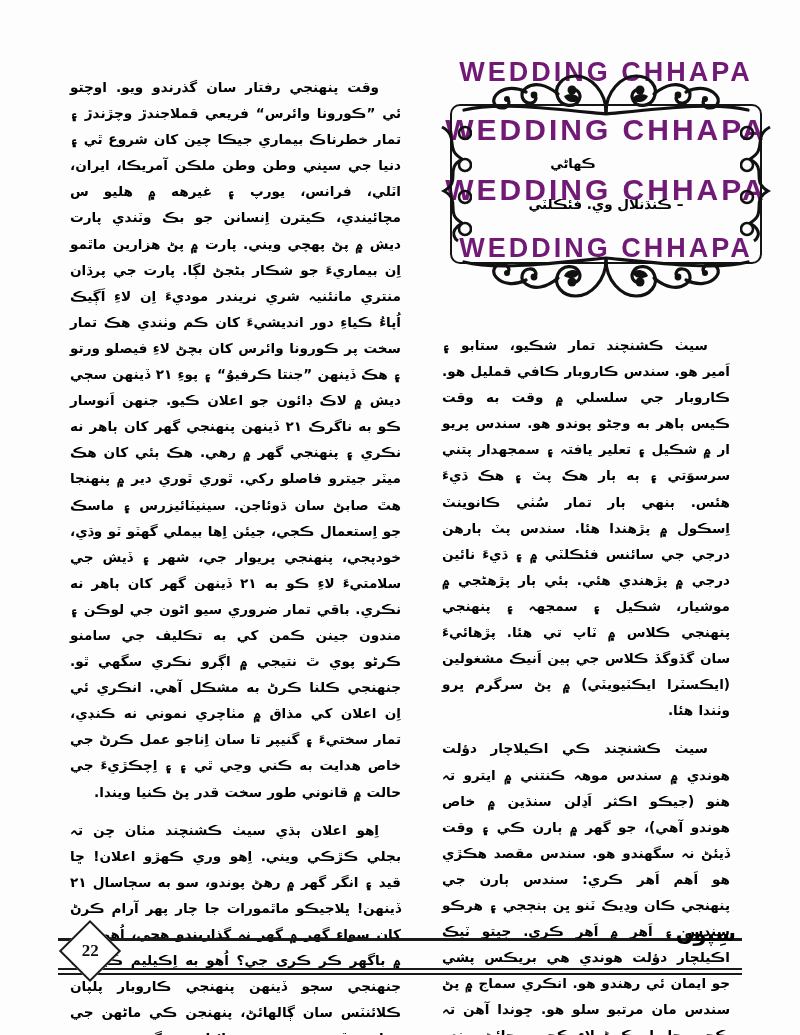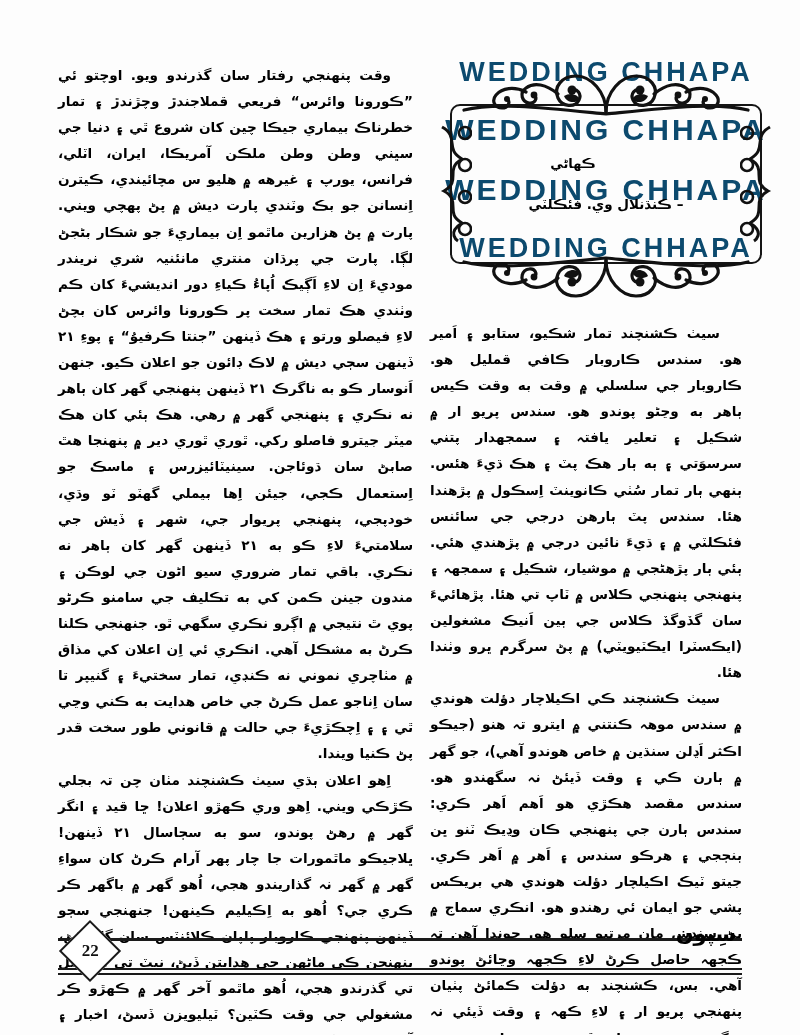--- a/index.html
+++ b/index.html
@@ -34,21 +34,21 @@
     z-index: 1;
   }
   .wm-line {
     position: absolute;
     left: 50%;
     transform: translateX(-50%);
     white-space: nowrap;
     font-family: "Liberation Sans", sans-serif;
     font-weight: 700;
     letter-spacing: 3px;
-    color: #0c4a6e;
+    color: #701a75;
     direction: ltr;
   }
   .wm-1 { top: 2px;   font-size: 27px; }
   .wm-2 { top: 58px;  font-size: 30px; }
   .wm-3 { top: 118px; font-size: 30px; }
   .wm-4 { top: 178px; font-size: 27px; }
 
   
   .title-card {
     position: absolute;
@@ -134,21 +134,21 @@
     right: 58px;
     width: 312px;
     top: 320px;
   }
   .col-left {
     left: 58px;
     width: 355px;
     top: 62px;
   }
   .col p {
-    margin: 0;
+    margin: 12px;
   }
   .col p.indent {
     text-indent: 22px;
   }
   .col p.last {
     text-align-last: right;
   }
 
   
   .footer {

